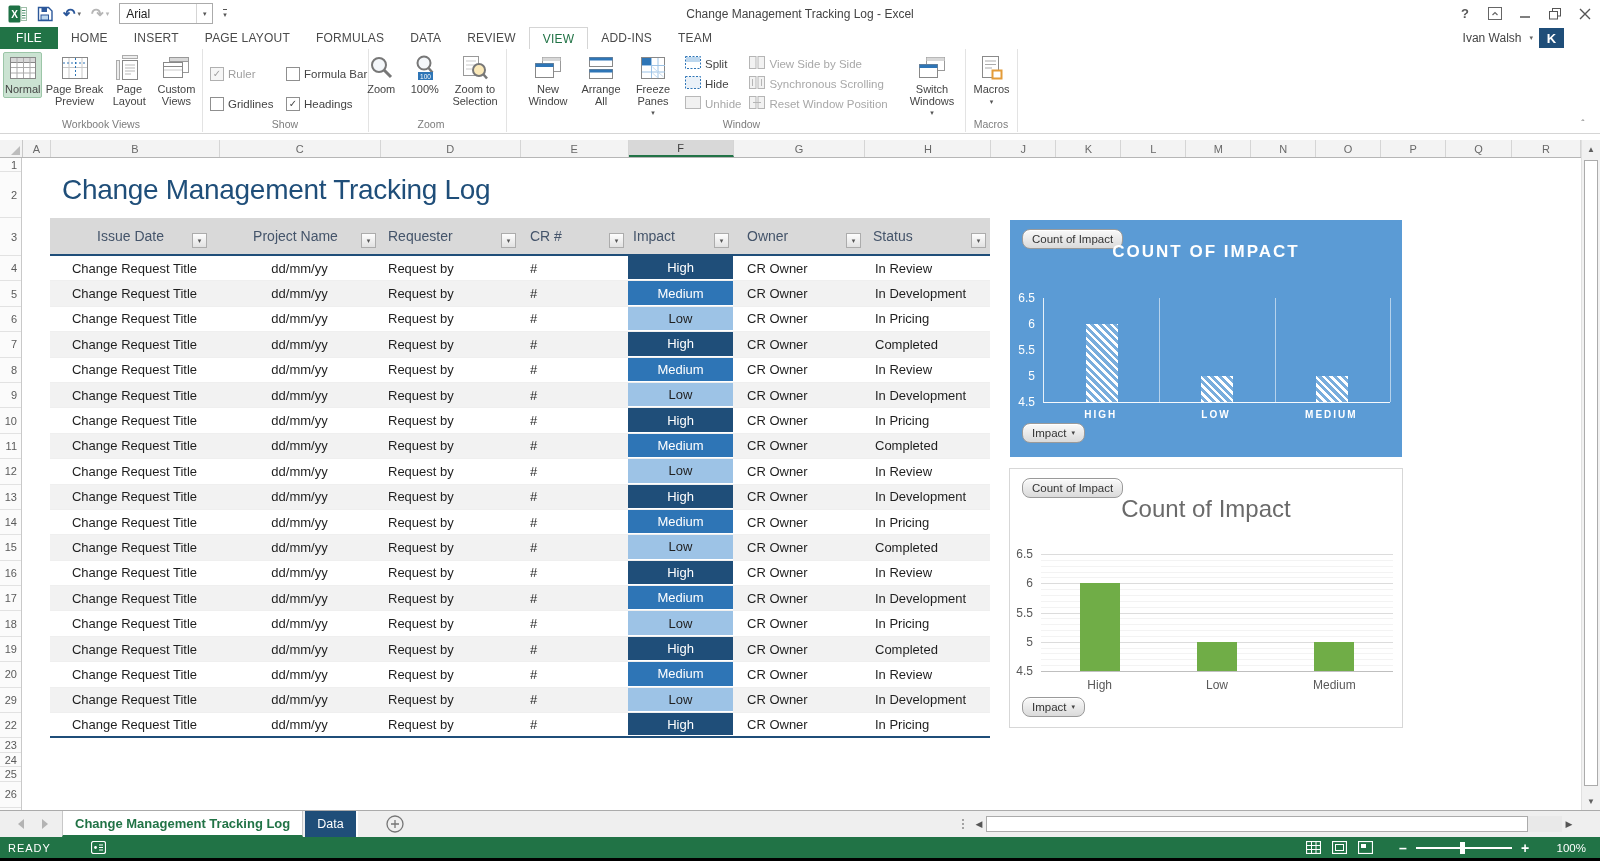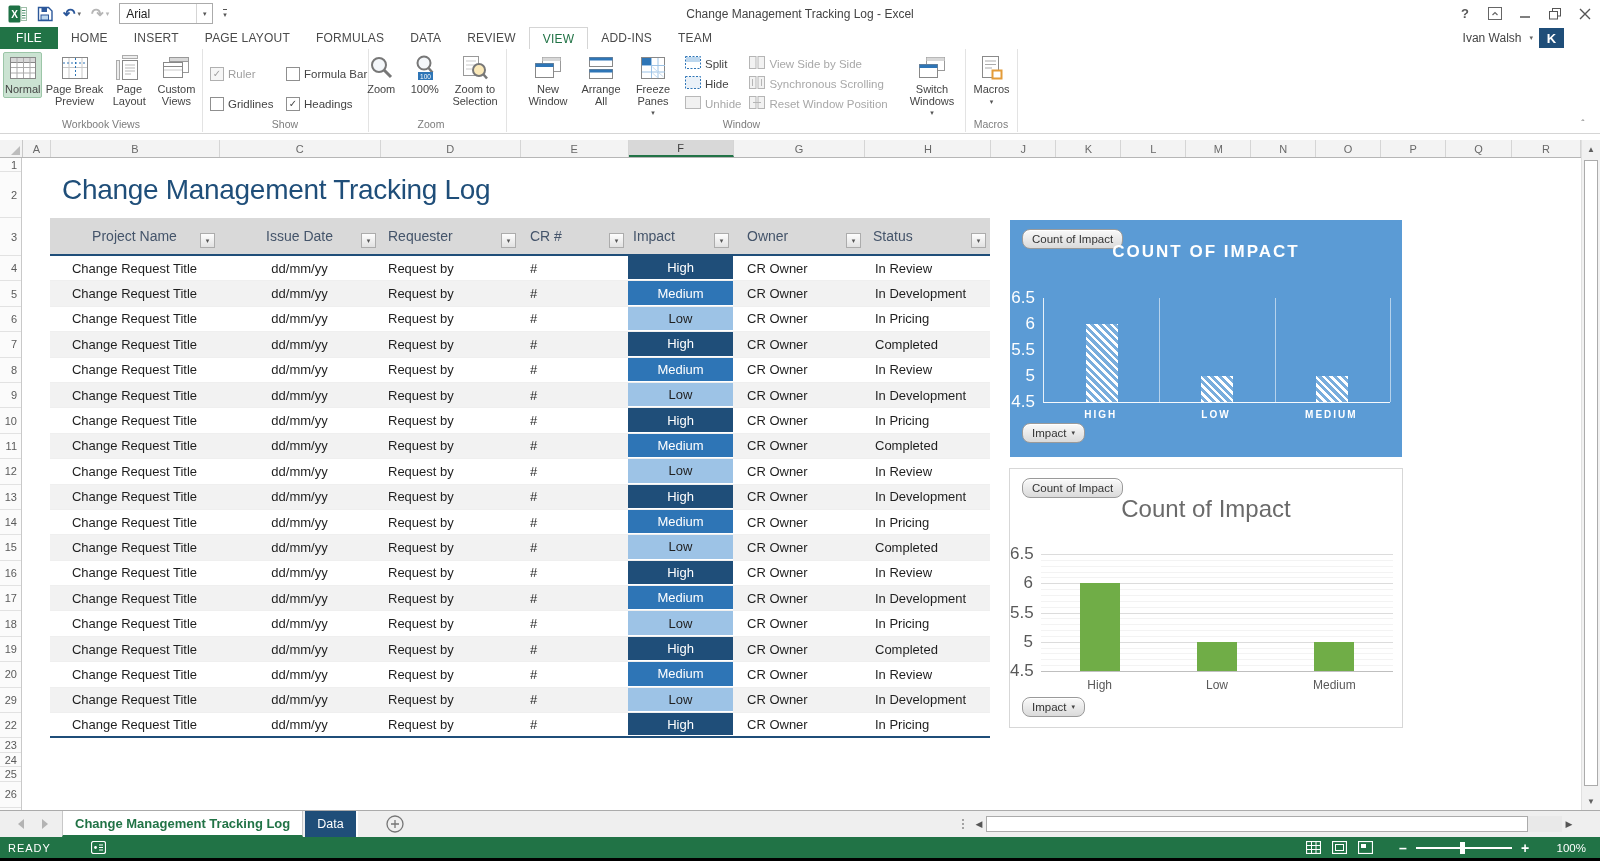--- a/index.html
+++ b/index.html
@@ -78,21 +78,21 @@
   .td{display:flex;align-items:center;font-size:13px;color:#1f1f1f;box-sizing:border-box;overflow:hidden;white-space:nowrap;}
   .td.center{justify-content:center;}
   
   .chart{position:absolute;box-sizing:border-box;}
   .pill{position:absolute;height:18px;padding:0 9px;border:1px solid #9a9a9a;border-radius:8px;
         background:linear-gradient(#FAFAFA,#DADADA);font-size:11.5px;color:#333;
         display:flex;align-items:center;gap:5px;box-shadow:inset 0 1px 0 #fff;}
   .pill .caret{font-size:7px;color:#444;}
   .plot{position:absolute;}
   .bar{position:absolute;bottom:0;}
-  .ytick{position:absolute;font-size:17px;text-align:right;transform:translateY(-50%);}
+  .ytick{position:absolute;font-size:12px;text-align:right;transform:translateY(-50%);}
   .xcat{position:absolute;transform:translateX(-50%);white-space:nowrap;}
   .gridv{position:absolute;top:0;bottom:0;width:1px;}
   .gridh{position:absolute;left:0;right:0;height:1px;}
   .ctitle{position:absolute;left:0;right:0;text-align:center;}
   
   #vscroll{top:140px;left:1581px;width:19px;height:670px;background:#F1F1F1;border-left:1px solid #E0E0E0;box-sizing:border-box;}
   .scrollarrow{display:flex;align-items:center;justify-content:center;height:18px;color:#606060;font-size:8px;}
   #vthumb{position:absolute;top:20px;left:2px;width:14px;height:626px;background:#fff;border:1px solid #ABABAB;box-sizing:border-box;}
   #vscroll-down{position:absolute;bottom:0;left:0;right:0;}
   
@@ -491,26 +491,26 @@
         <div class="rownum" style="height: 25.4px;">29</div>
         <div class="rownum" style="height: 25.4px;">22</div>
         <div class="rownum" style="height: 14.5px;">23</div>
         <div class="rownum" style="height: 14.5px;">24</div>
         <div class="rownum" style="height: 14.5px;">25</div>
         <div class="rownum" style="height: 26px;">26</div>
       </div>
     <div id="sheet-title">Change Management Tracking Log</div>
     <div id="xl-table">
         <div class="thead">
+          <div class="th" style="width: 161px; justify-content: center;">
+            <span>Issue Date</span>
+            <span class="filterbtn">▾</span>
+          </div>
           <div class="th" style="width: 169px; justify-content: center;">
             <span>Project Name</span>
-            <span class="filterbtn">▾</span>
-          </div>
-          <div class="th" style="width: 161px; justify-content: center;">
-            <span>Issue Date</span>
             <span class="filterbtn">▾</span>
           </div>
           <div class="th" style="width: 140px; padding-left: 8px;">
             <span>Requester</span>
             <span class="filterbtn">▾</span>
           </div>
           <div class="th" style="width: 108px; padding-left: 10px;">
             <span>CR #</span>
             <span class="filterbtn">▾</span>
           </div>

